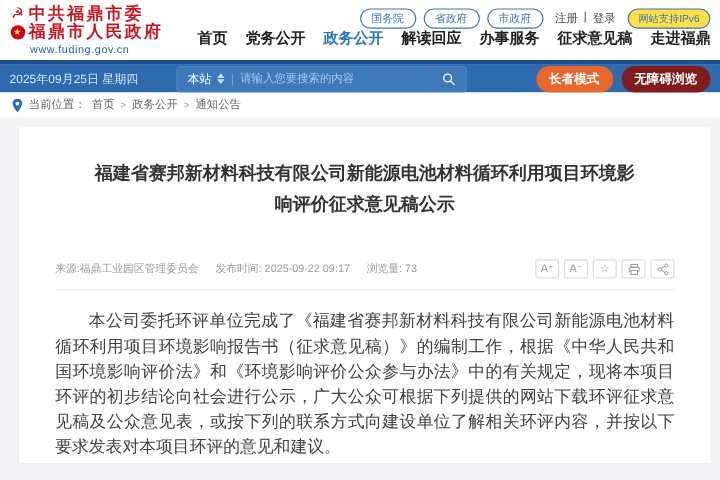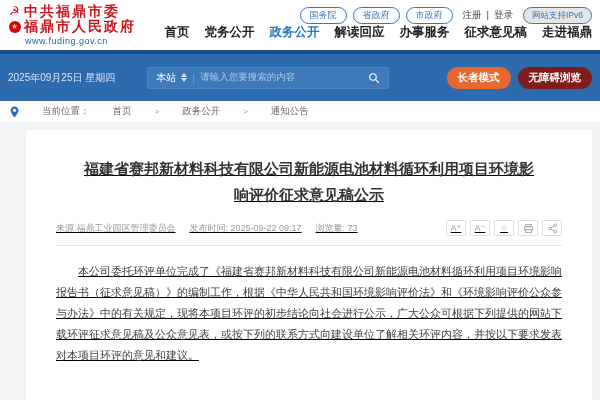--- a/index.html
+++ b/index.html
@@ -30,30 +30,30 @@
   .header-right { display: flex; flex-direction: column; align-items: flex-end; justify-content: space-between; padding: 3px 0 16px 0; }
   .top-links { display: flex; align-items: center; gap: 6px; font-size: 9px; }
   .pill-link {
     border: 1px solid #3a76b5; color: #3a76b5; border-radius: 9px;
     padding: 1px 9px; background: #fff; cursor: pointer; white-space: nowrap;
   }
   .auth { color: #444; font-size: 9.5px; margin: 0 4px; display: flex; gap: 5px; }
   .auth span { cursor: pointer; }
   .ipv6 {
     border: 1px solid #3a76b5; color: #3a76b5; border-radius: 10px;
-    padding: 1.5px 8px; font-size: 8.5px; background: #e5e5e5; white-space: nowrap;
+    padding: 1.5px 8px; font-size: 8.5px; background: #fde047; white-space: nowrap;
   }
   .main-nav { display: flex; gap: 15px; font-size: 12.5px; font-weight: bold; color: #222; }
   .main-nav .nav-item { cursor: pointer; white-space: nowrap; }
   .main-nav .nav-item.active { color: #2878bd; }
 
   
   .band-top-line { height: 4px; background: #1d5091; }
   .blue-band {
-    height: 47px; background: #2e6bae;
+    height: 23px; background: #2e6bae;
     display: flex; align-items: center; padding: 0 8px;
   }
   .band-date { color: #d6e4f5; font-size: 10px; white-space: nowrap; }
   .search-box {
     margin-left: 32px; width: 242px; height: 22px;
     background: #3e79b9; border: 1px solid #4f86c2; border-radius: 3px;
     display: flex; align-items: center; padding: 0 8px; gap: 5px; cursor: text;
   }
   .search-scope { color: #fff; font-size: 10px; white-space: nowrap; cursor: pointer; }
   .sort-arrows { display: inline-flex; flex-direction: column; gap: 1px; cursor: pointer; }
@@ -67,45 +67,45 @@
     border: none; color: #fff; font-weight: bold; font-size: 10.5px;
     border-radius: 12px; padding: 4px 11px; cursor: pointer; white-space: nowrap;
     font-family: inherit;
   }
   .elder { background: #e7672e; }
   .access { background: #7f1d1d; }
 
   
   .breadcrumb-bar {
     height: 22px; background: #fff; display: flex; align-items: center;
-    padding: 0 10px; gap: 23px; font-size: 9.5px; color: #666;
+    padding: 0 10px; gap: 5px; font-size: 9.5px; color: #666;
     border-bottom: 1px solid #eee;
   }
   .crumb { color: #666; cursor: pointer; }
   .crumb-sep { color: #999; font-size: 8px; }
 
   
-  .page-bg { padding: 7px 8px 0 26px; height: 287px; text-decoration: underline; }
+  .page-bg { padding: 7px 8px 0 16px; height: 287px; }
   .card { background: #fff; height: 100%; padding: 26px 30px 0 30px; box-shadow: 0 1px 2px rgba(0,0,0,.04); }
   .article-title {
     text-align: center; font-size: 15px; font-weight: bold; color: #333;
     line-height: 26px; padding: 0 28px;
   }
-  .meta-row { margin-top: 12px; display: flex; align-items: center; }
+  .meta-row { margin-top: 32px; display: flex; align-items: center; }
   .meta-left { display: flex; gap: 14px; font-size: 9px; color: #9a9a9a; white-space: nowrap; }
   .action-icons { margin-left: auto; display: flex; gap: 4px; }
   .icon-box {
     width: 20px; height: 16px; border: 1px solid #ddd; border-radius: 2px;
     display: inline-flex; align-items: center; justify-content: center;
     font-size: 9px; color: #999; cursor: pointer; background: #fff;
   }
   .icon-box svg { display: block; }
   .divider { border: none; border-top: 1px solid #e8e8e8; margin-top: 9px; }
   .article-body {
-    margin-top: 15px; font-size: 11px; color: #404040;
+    margin-top: 15px; font-size: 14px; color: #404040;
     line-height: 21px; text-align: justify; text-indent: 2em;
   }
 </style>
 </head>
 <body>
 
 <header class="site-header">
   <div class="logo">
     <div class="logo-row">
       <span class="emblem party-emblem">☭</span>

